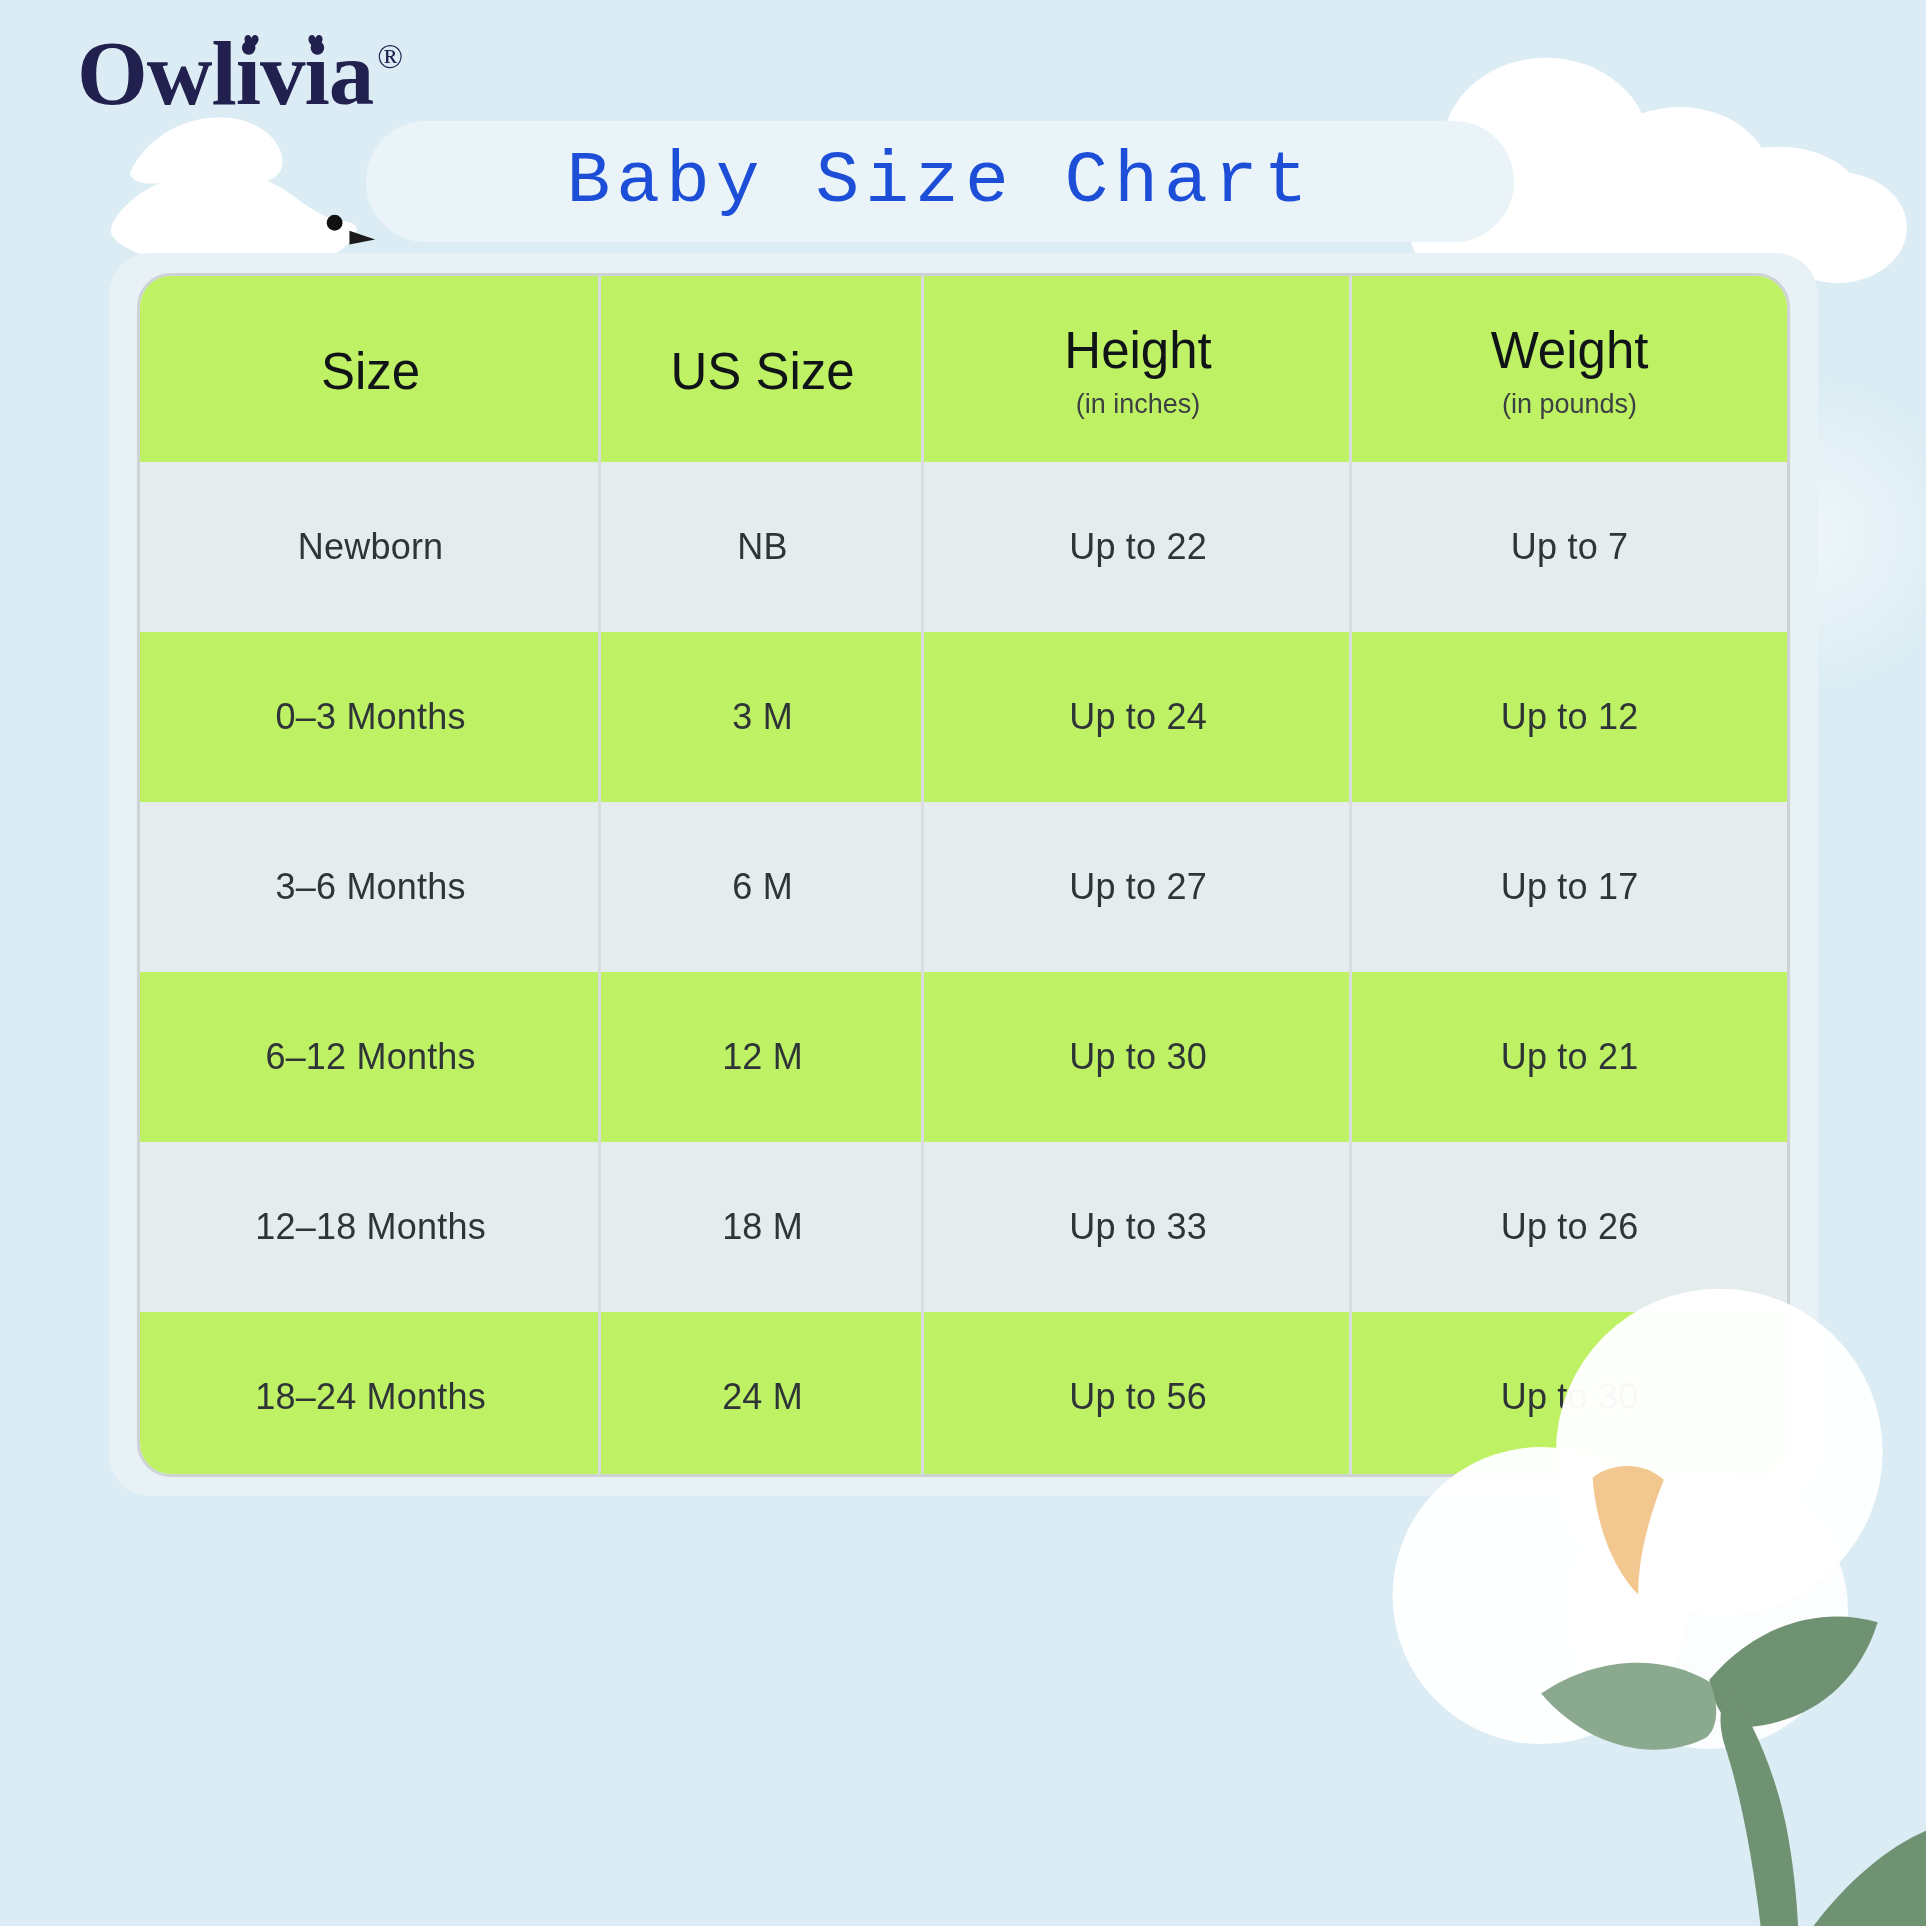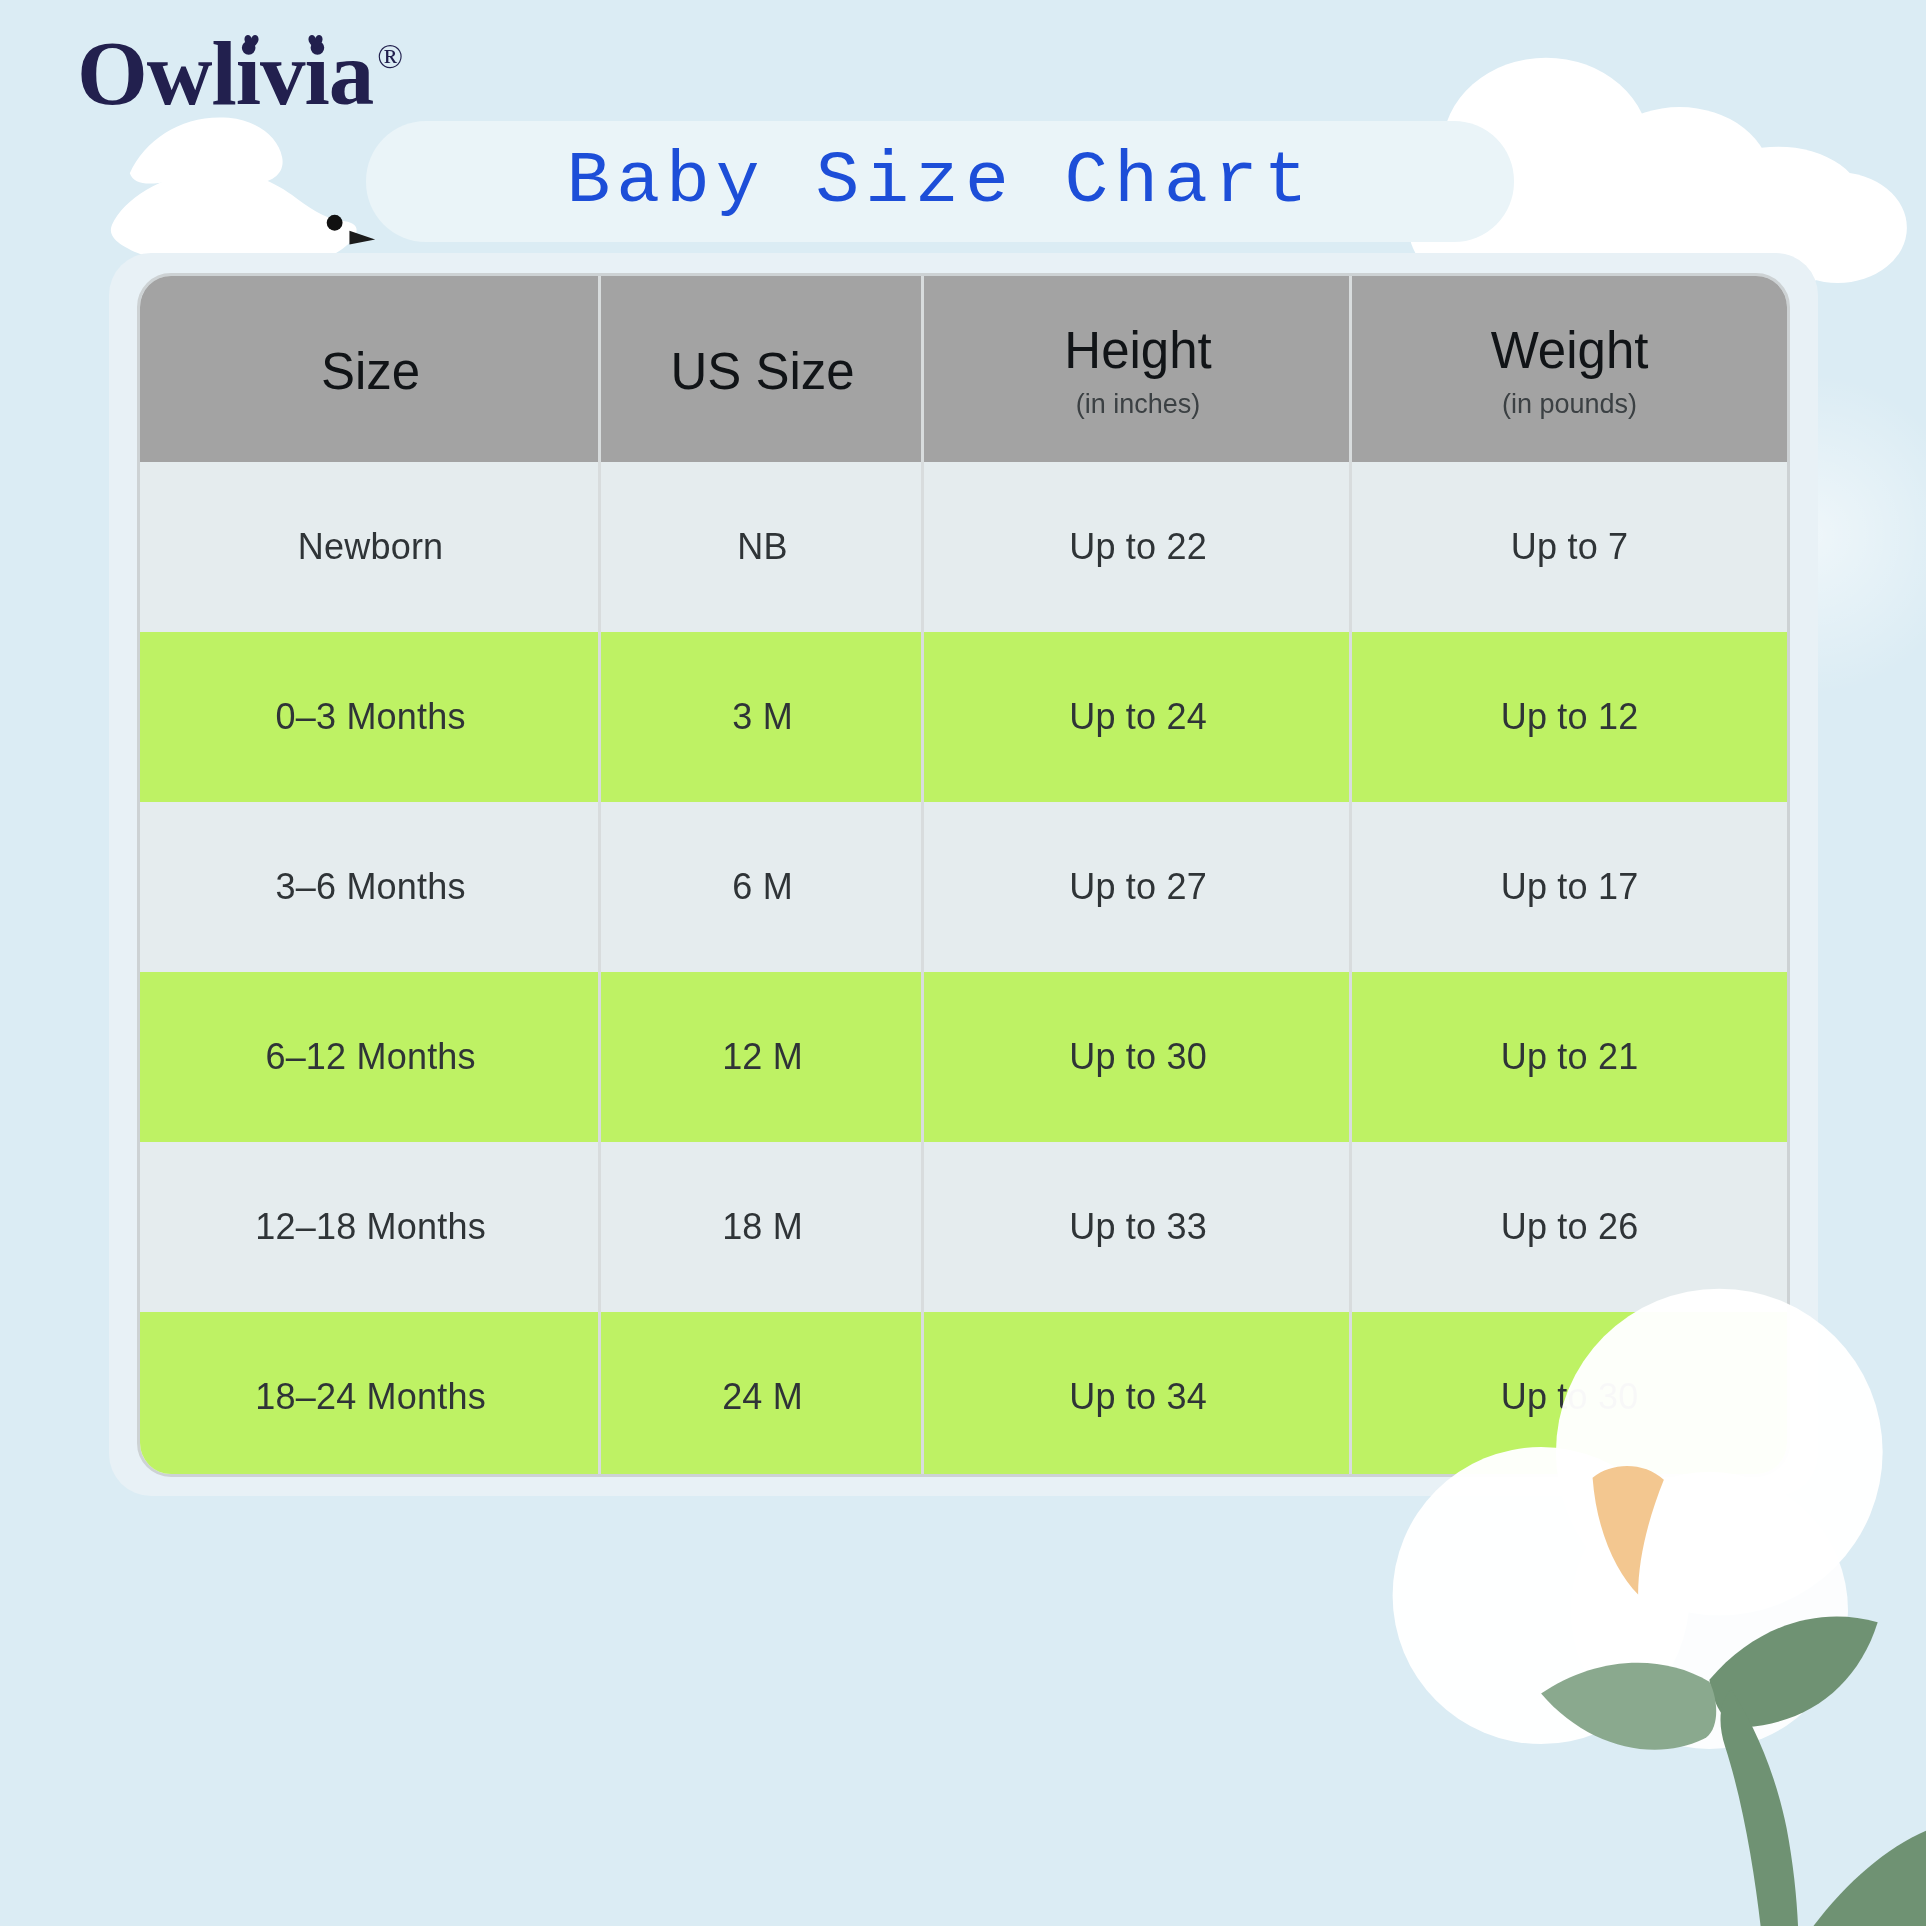--- a/index.html
+++ b/index.html
@@ -115,21 +115,21 @@
 
   
   .tcell:not(:last-child)::after {
     content:"";
     position:absolute;
     right:0; top:0; bottom:0;
     width:3px;
     background:#d8dcdd;
   }
 
-  #header-row { height:186px; background:#a3a3a3; }
+  #header-row { height:186px; background:#bef264; }
   #header-row .tcell { padding-top:6px; }
   .hdr-main {
     font-size:51px;
     color:#111417;
     font-weight:400;
     line-height:1.05;
   }
   .hdr-sub {
     font-size:27px;
     color:#3b4043;
@@ -309,21 +309,21 @@
   </div>
 
   <div class="trow drow base">
     <div class="tcell c0">
         <span class="cell-txt">18–24 Months</span>
       </div>
     <div class="tcell c1">
         <span class="cell-txt">24 M</span>
       </div>
     <div class="tcell c2">
-        <span class="cell-txt">Up to 34</span>
+        <span class="cell-txt">Up to 56</span>
       </div>
     <div class="tcell c3">
         <span class="cell-txt">Up to 30</span>
       </div>
   </div>
 
 </div>
 
 
 </body></html>

